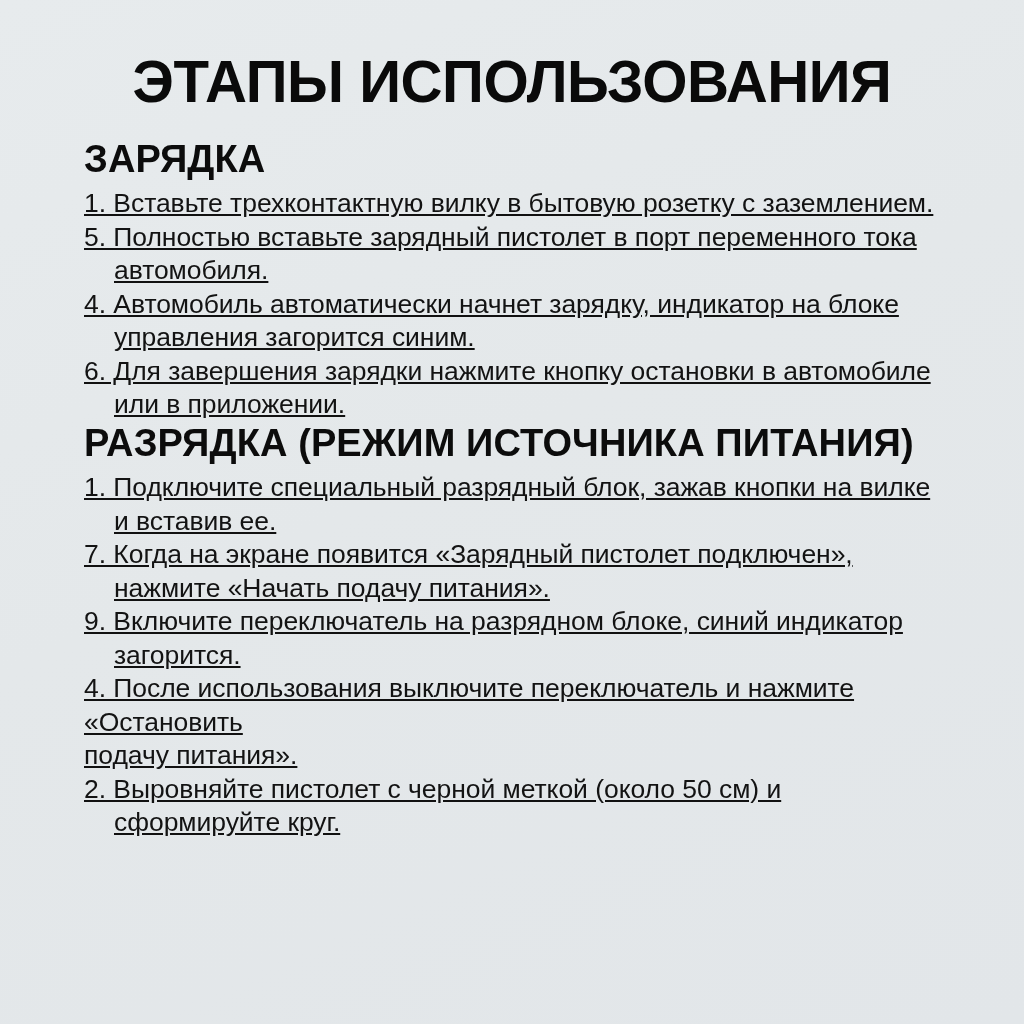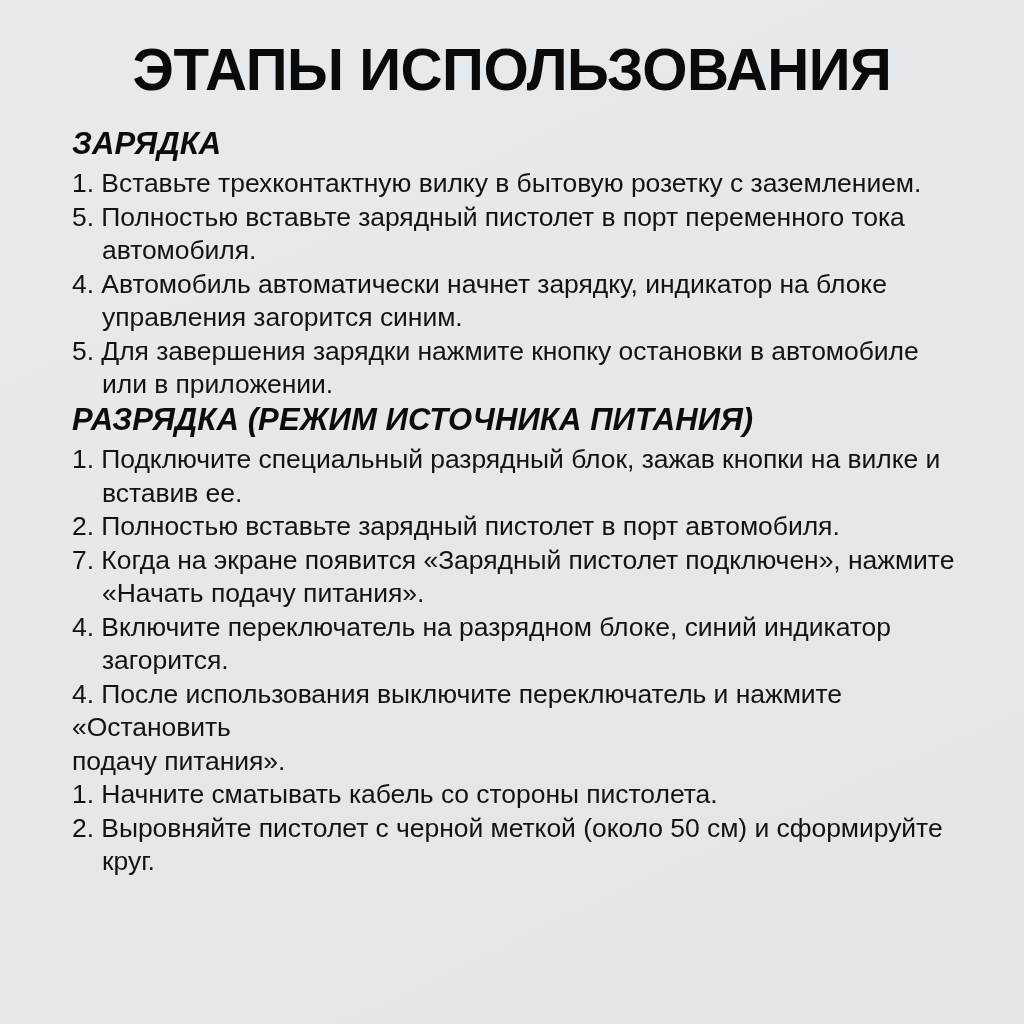--- a/index.html
+++ b/index.html
@@ -14,21 +14,21 @@
     font-family: "Liberation Sans", "DejaVu Sans", sans-serif;
     color: #111111;
     overflow: hidden;
   }
   .page {
     position: relative;
     width: 1024px;
     height: 1024px;
     box-sizing: border-box;
     background: linear-gradient(155deg, #e7ebed 0%, #e4e8ea 45%, #e2e6e9 100%);
-    padding: 4px;
+    padding: 16px;
   }
 
   
   .doc-title {
     margin: 0;
     padding: 36px 0 0 0;
     text-align: center;
     font-size: 60px;
     line-height: 1.0;
     font-weight: 700;
@@ -46,33 +46,33 @@
   }
 
   .section {
     margin: 0 0 0 0;
   }
   .section + .section {
   }
 
   .section-heading {
     margin: 0 0 6px 0;
-    font-size: 31px;
+    font-size: 38px;
     line-height: 1.14;
     font-weight: 700;
     color: #0c0c0c;
     letter-spacing: 0.1px;
     white-space: nowrap;
-    font-style: italic;
   }
 
   .steps {
     list-style: none;
     margin: 0;
     padding: 0;
+    text-decoration: underline;
   }
 
   .step {
     font-size: 26.5px;
     line-height: 33.5px;
     font-weight: 400;
     color: #131313;
     letter-spacing: -0.05px;
     margin: 0;
     padding: 0;
@@ -101,38 +101,36 @@
   <h1 class="doc-title">ЭТАПЫ ИСПОЛЬЗОВАНИЯ</h1>
 
   <div class="content">
 
     <section class="section">
       <h2 class="section-heading">ЗАРЯДКА</h2>
       <ol class="steps">
         <li class="step hang nowrap-block">1. Вставьте трехконтактную вилку в бытовую розетку с заземлением.</li>
         <li class="step hang nowrap-block">5. Полностью вставьте зарядный пистолет в порт переменного тока автомобиля.</li>
         <li class="step hang nowrap-block">4. Автомобиль автоматически начнет зарядку, индикатор на блоке управления загорится синим.</li>
-        <li class="step hang nowrap-block">5. Для завершения зарядки нажмите кнопку остановки в автомобиле или в приложении.</li>
+        <li class="step hang nowrap-block">6. Для завершения зарядки нажмите кнопку остановки в автомобиле или в приложении.</li>
       </ol>
     </section>
 
     <section class="section">
       <h2 class="section-heading">РАЗРЯДКА (РЕЖИМ ИСТОЧНИКА ПИТАНИЯ)</h2>
       <ol class="steps">
         <li class="step hang nowrap-block">1. Подключите специальный разрядный блок, зажав кнопки на вилке и вставив ее.</li>
-        <li class="step hang nowrap-block">2. Полностью вставьте зарядный пистолет в порт автомобиля.</li>
         <li class="step hang nowrap-block">7. Когда на экране появится «Зарядный пистолет подключен», нажмите «Начать подачу питания».</li>
-        <li class="step hang nowrap-block">4. Включите переключатель на разрядном блоке, синий индикатор загорится.</li>
+        <li class="step hang nowrap-block">9. Включите переключатель на разрядном блоке, синий индикатор загорится.</li>
         <li class="step flush nowrap-block">4. После использования выключите переключатель и нажмите «Остановить
 подачу питания».</li>
       </ol>
     </section>
 
     <section class="section">
       <ol class="steps">
-        <li class="step hang nowrap-block">1. Начните сматывать кабель со стороны пистолета.</li>
         <li class="step hang nowrap-block">2. Выровняйте пистолет с черной меткой (около 50 см) и сформируйте круг.</li>
 
       </ol>
     </section>
 
   </div>
 </div>
 
 </body></html>

